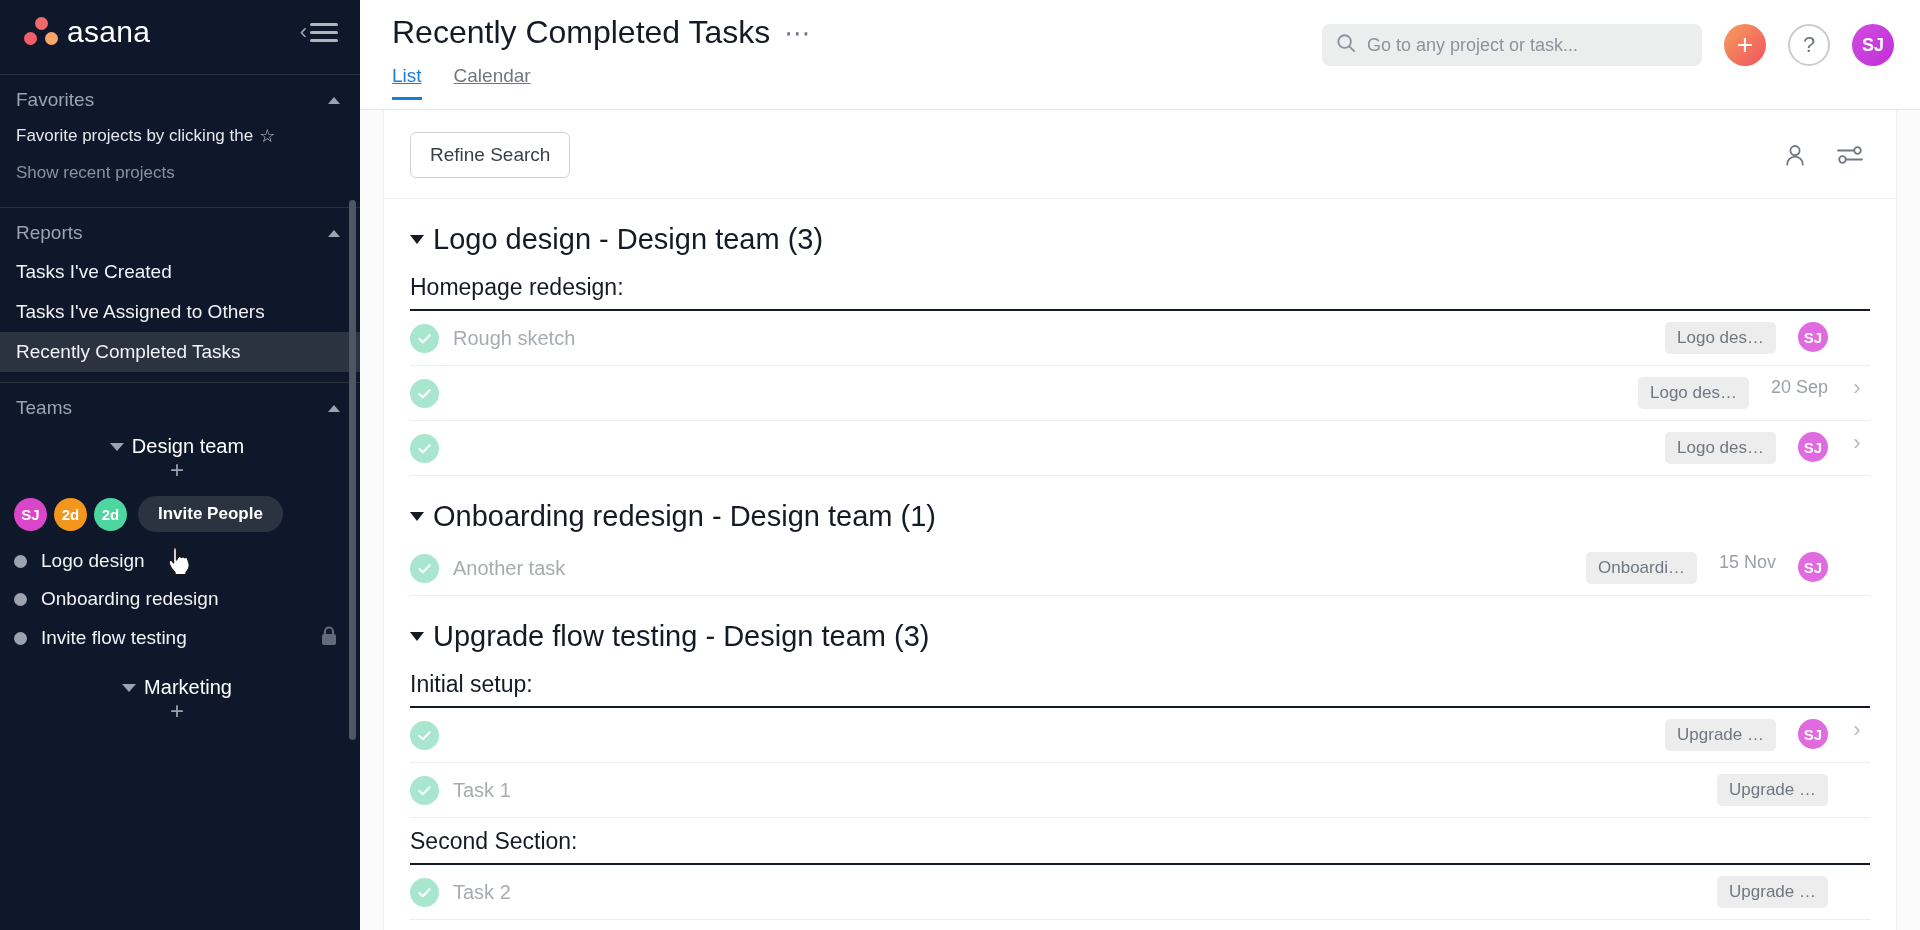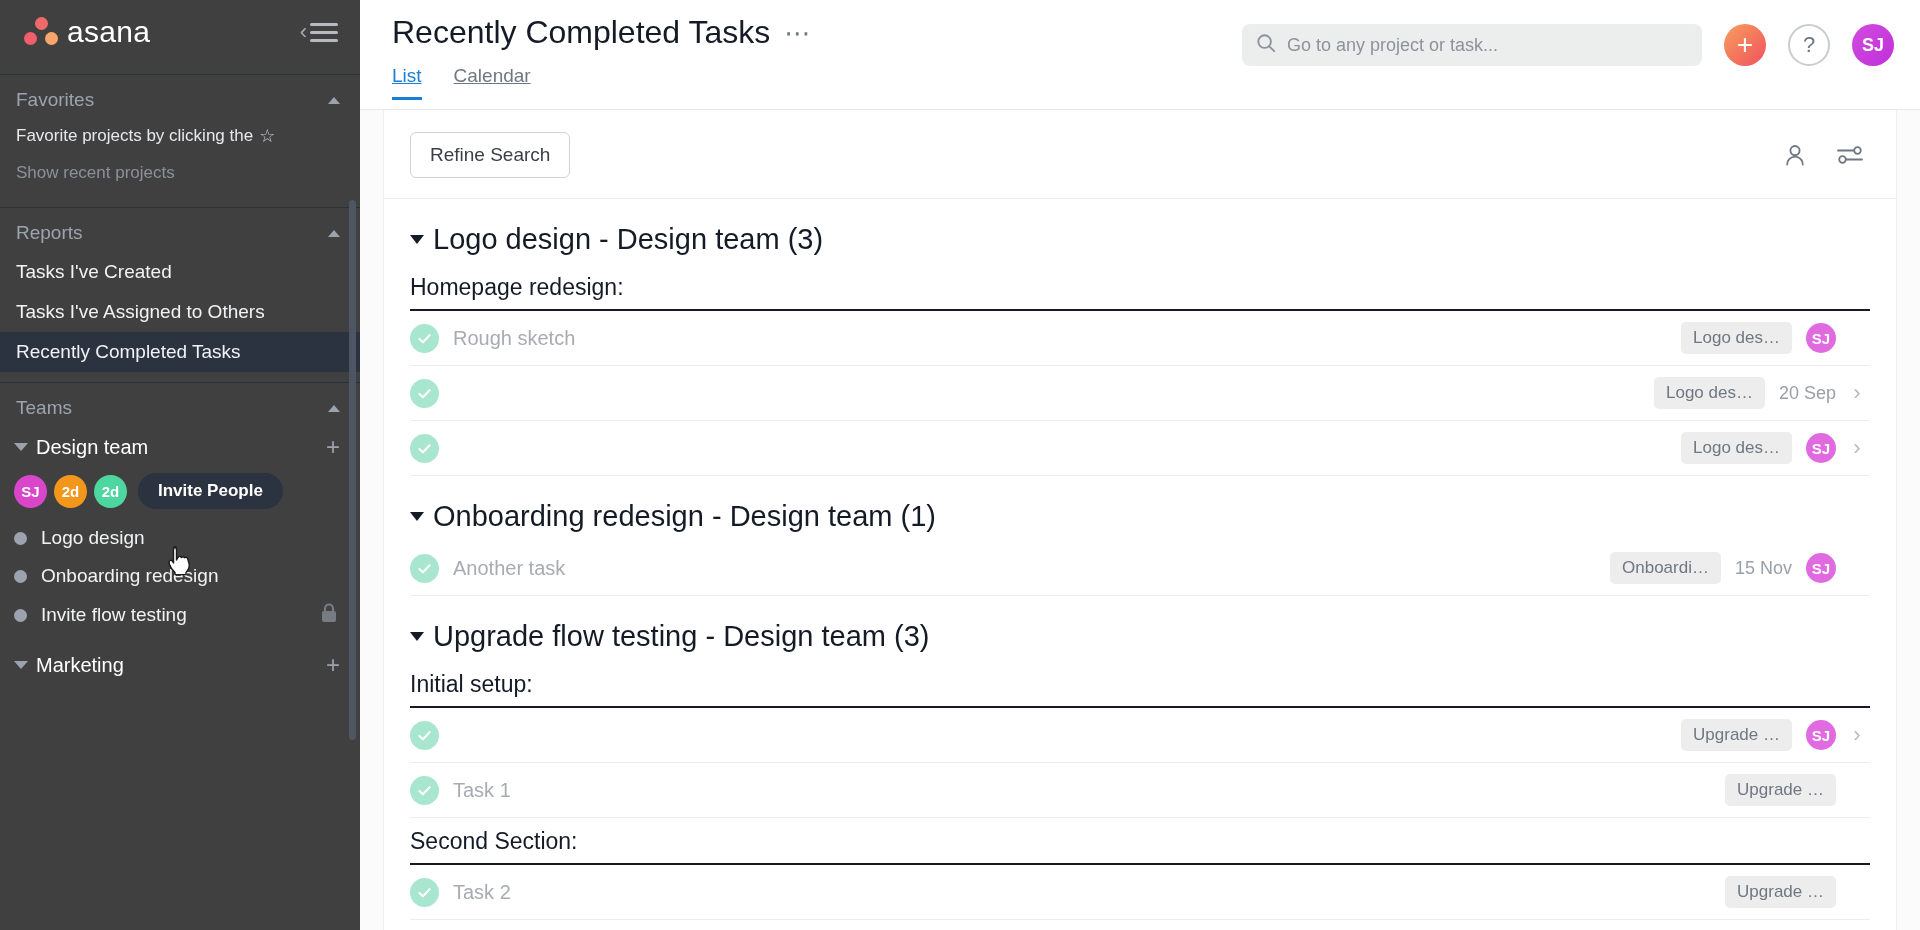--- a/index.html
+++ b/index.html
@@ -7,21 +7,21 @@
     width: 1920px; height: 930px;
     overflow: hidden;
     font-family: "Liberation Sans", sans-serif;
     background: #ffffff;
   }
   .app { display: flex; width: 1920px; height: 930px; }
 
   
   .sidebar {
     width: 360px; height: 930px; flex: 0 0 360px;
-    background: #404040; color: #fff;
+    background: #0f172a; color: #fff;
     position: relative; overflow: hidden;
   }
   .sb-top {
     height: 64px; display: flex; align-items: center;
     justify-content: space-between; padding: 0 22px 0 24px;
   }
   .logo-wrap { display: flex; align-items: center; gap: 9px; }
   .logo-mark { width: 34px; height: 30px; position: relative; }
   .logo-mark i { position: absolute; display: block; border-radius: 50%; }
   .logo-mark i.d1 { width: 13px; height: 13px; left: 10.5px; top: 0px;    background: #f06a6a; }
@@ -48,21 +48,21 @@
   .sb-section-title { font-size: 19px; color: #9ca3af; }
   .caret-up { width:0;height:0; border-left:6px solid transparent;border-right:6px solid transparent;border-bottom:7px solid #9ca3af; }
   .sb-hint { padding: 6px 16px 8px 16px; font-size: 17px; color: #e6e8eb; display:flex; align-items:center; gap:6px;}
   .star { color: #c7cad0; font-size: 18px; }
   .sb-muted { padding: 8px 16px 14px 16px; font-size: 17px; color: #8b919c; cursor: pointer;}
 
   .sb-item { padding: 9px 0 9px 16px; font-size: 19px; color: #f1f2f4; cursor: pointer; }
   .sb-item.active { background: #2b3240; }
   .sb-team-row {
     display:flex; align-items:center; justify-content:space-between;
-    padding: 8px 20px 8px 14px; cursor: pointer;
+    padding: 8px 20px 8px 14px; cursor: pointer; flex-direction: column;
   }
   .team-left { display:flex; align-items:center; gap:8px; }
   .caret-down { width:0;height:0; border-left:7px solid transparent;border-right:7px solid transparent;border-top:8px solid #9ca3af; }
   .team-name { font-size: 20px; color: #fff; }
   .plus-ic { font-size: 24px; color:#9ca3af; line-height: 1; }
 
   .avatars-row { display:flex; align-items:center; gap:7px; padding: 6px 14px 10px 14px; }
   .av { width: 33px; height: 33px; border-radius:50%; display:flex;align-items:center;justify-content:center;
         font-size: 15px; font-weight:700; color:#fff; }
   .invite-btn {
@@ -88,21 +88,21 @@
   .title-block { padding-top: 12px; }
   .title-row { display:flex; align-items:center; gap: 14px; }
   .page-title { font-size: 32px; font-weight: 400; color: #151b26; line-height:1.3; }
   .dots { font-size: 26px; color: #6f7782; letter-spacing:1px; cursor:pointer; line-height:1;}
   .tabs { display:flex; gap: 32px; margin-top: 11px; }
   .tab { font-size: 19px; color: #6f7782; padding-bottom: 10px; cursor:pointer;text-decoration:underline; }
   .tab.active { color: #1a7fd4; border-bottom: 3px solid #1a7fd4; font-weight:400;}
 
   .topbar-right { margin-left:auto; display:flex; align-items:center; gap: 22px; padding-top: 24px; }
   .search-box {
-    width: 460px; height: 42px; background:#eceded; border-radius: 8px;
+    width: 380px; height: 42px; background:#eceded; border-radius: 8px;
     display:flex; align-items:center; gap: 11px; padding: 0 14px; cursor:text;
   }
   .search-box input {
     border:none; background:transparent; outline:none; font-size:18px; color:#6f7782;
     font-family:"Liberation Sans", sans-serif; width: 100%;
   }
   .search-box input::placeholder { color:#8d939c; }
   .circ-btn { width: 42px; height:42px; border-radius:50%; display:flex;align-items:center;justify-content:center; cursor:pointer; }
   .plus-circle { background: linear-gradient(135deg,#f79e5c 0%,#f0525f 100%); color:#fff; font-size:28px; line-height:1; font-weight:300; }
   .help-circle { border: 2px solid #c9ccd1; color:#6f7782; font-size: 22px; background:#fff; }
@@ -134,21 +134,21 @@
     display:flex; align-items:center; height: 55px;
     border-bottom: 1px solid #ededed; padding-right: 6px;
   }
   .task-left { display:flex; align-items:center; gap: 14px; min-width:0; flex:1; }
   .check {
     width: 29px; height: 29px; border-radius:50%; background:#a8e6cf;
     display:flex; align-items:center; justify-content:center; flex:0 0 29px; cursor:pointer;
   }
   .check svg { display:block; }
   .task-name { font-size: 20px; color:#a7abb2; }
-  .task-right { display:flex; align-items:center; gap: 14px; margin-left:auto; }
+  .task-right { display:flex; align-items:flex-start; gap: 22px; margin-left:auto; }
   .pill {
     background:#ededee; color:#6f7782; font-size:17px; border-radius: 5px;
     padding: 6px 12px; white-space:nowrap; cursor:pointer;
   }
   .due { font-size:18px; color:#9aa0a8; white-space:nowrap; }
   .row-av { width:30px;height:30px;border-radius:50%; display:flex;align-items:center;justify-content:center;
             font-size:15px;font-weight:700;color:#fff; background:#e06ae0; }
   .chev-r { color:#b6bac0; font-size:22px; line-height:1; width:14px; text-align:center; cursor:pointer;}
   .chev-spacer { width: 14px; }
 </style>

